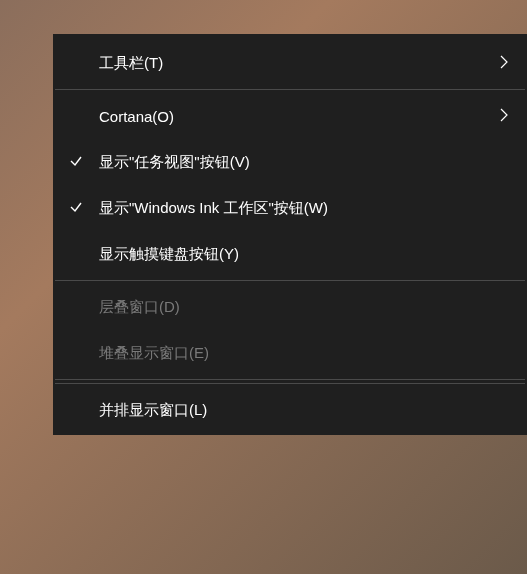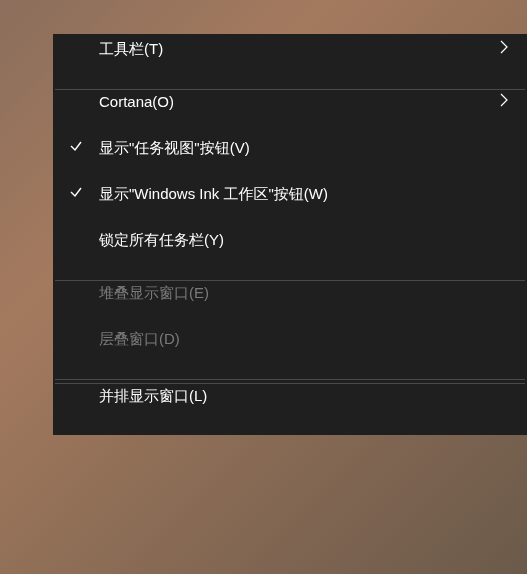--- a/index.html
+++ b/index.html
@@ -19,20 +19,21 @@
       position: absolute;
       left: 53px;
       top: 34px;
       width: 474px;
       background: #1f1f1f;
       padding-top: 6px;
       padding-bottom: 2px;
     }
     .menu-item {
       display: flex;
+      align-items: center;
       height: 46px;
       padding-left: 46px;
       padding-right: 8px;
       color: #ffffff;
       font-size: 15px;
       cursor: default;
       position: relative;
     }
     .menu-item.disabled {
       color: #7a7a7a;
@@ -106,31 +107,31 @@
   <div class="menu-item">
     <span class="check">
       <svg class="check-svg" viewBox="0 0 14 14">
           <path d="M2 7 L6 11 L12 3" stroke="#ffffff" stroke-width="1.4" fill="none"></path>
         </svg>
     </span>
     <span class="label">显示"Windows Ink 工作区"按钮(W)</span>
   </div>
 
   <div class="menu-item">
-    <span class="label">锁定所有任务栏(Y)</span>
+    <span class="label">显示触摸键盘按钮(Y)</span>
   </div>
 
   <div class="divider"></div>
 
   <div class="menu-item disabled">
-    <span class="label">堆叠显示窗口(E)</span>
+    <span class="label">层叠窗口(D)</span>
   </div>
 
   <div class="menu-item disabled">
-    <span class="label">层叠窗口(D)</span>
+    <span class="label">堆叠显示窗口(E)</span>
   </div>
 
 
 
   <div class="divider"></div>
 
 
   <div class="divider"></div>
 
   <div class="menu-item">

